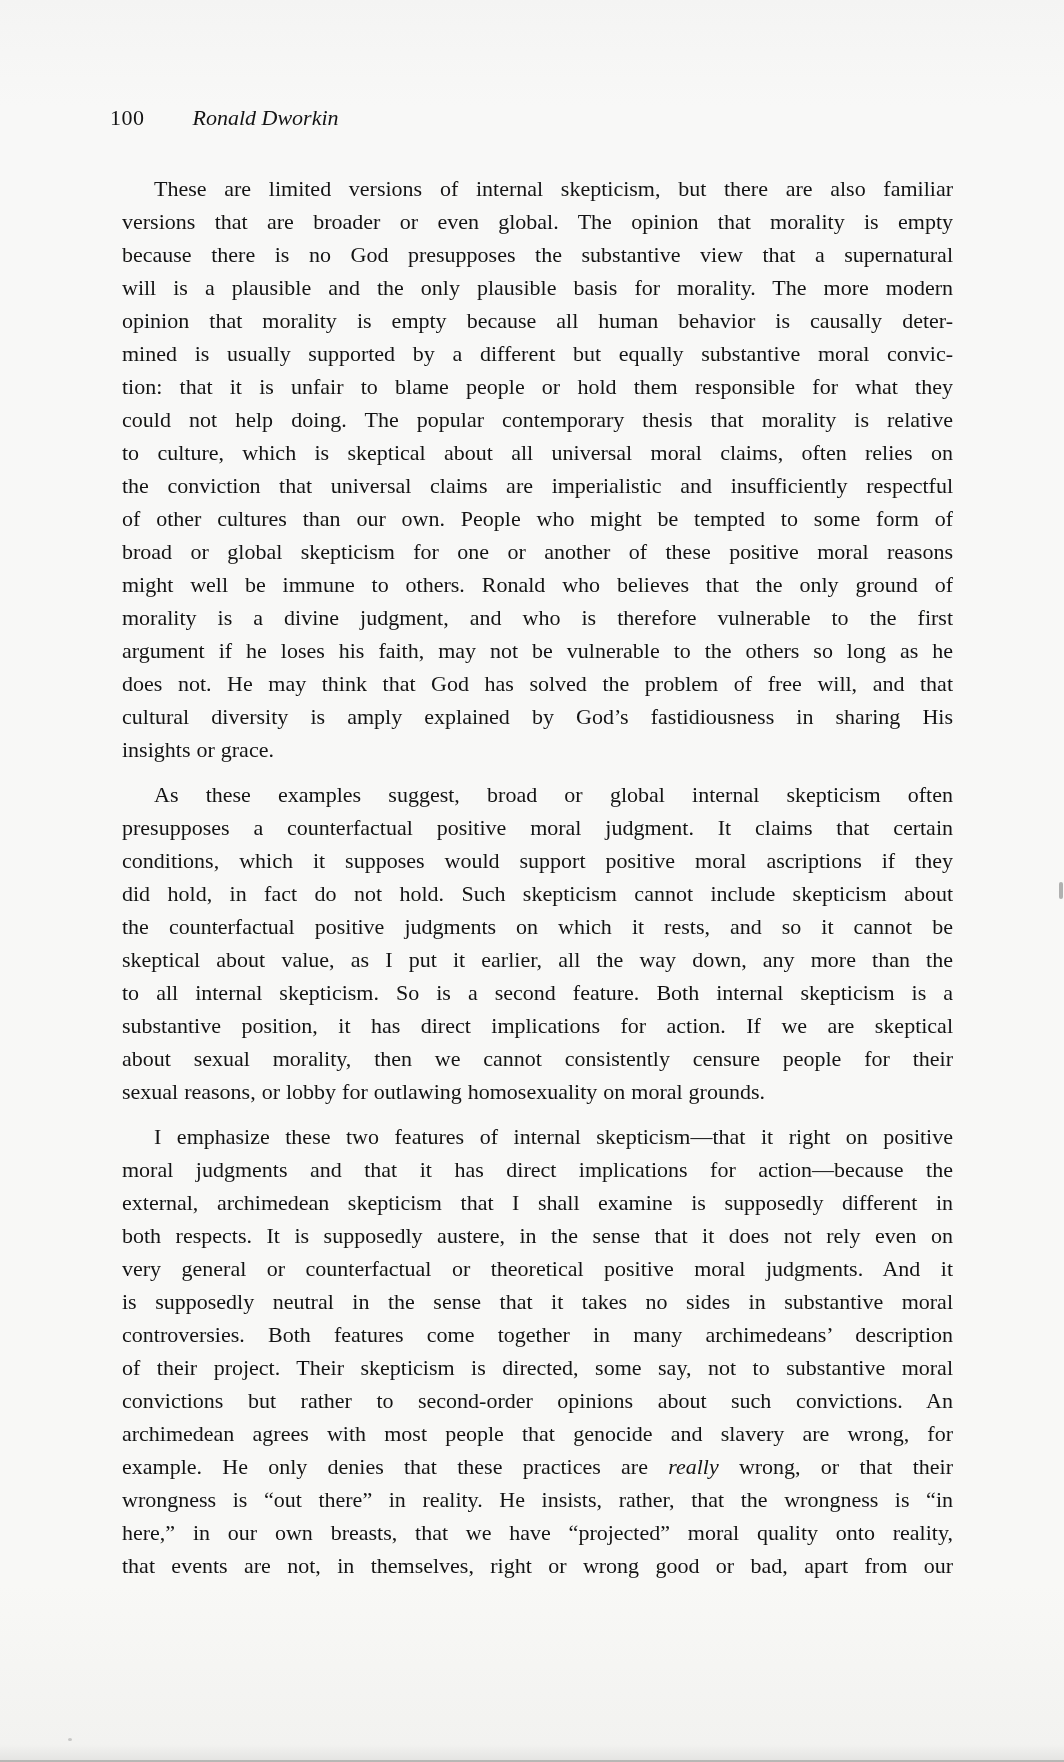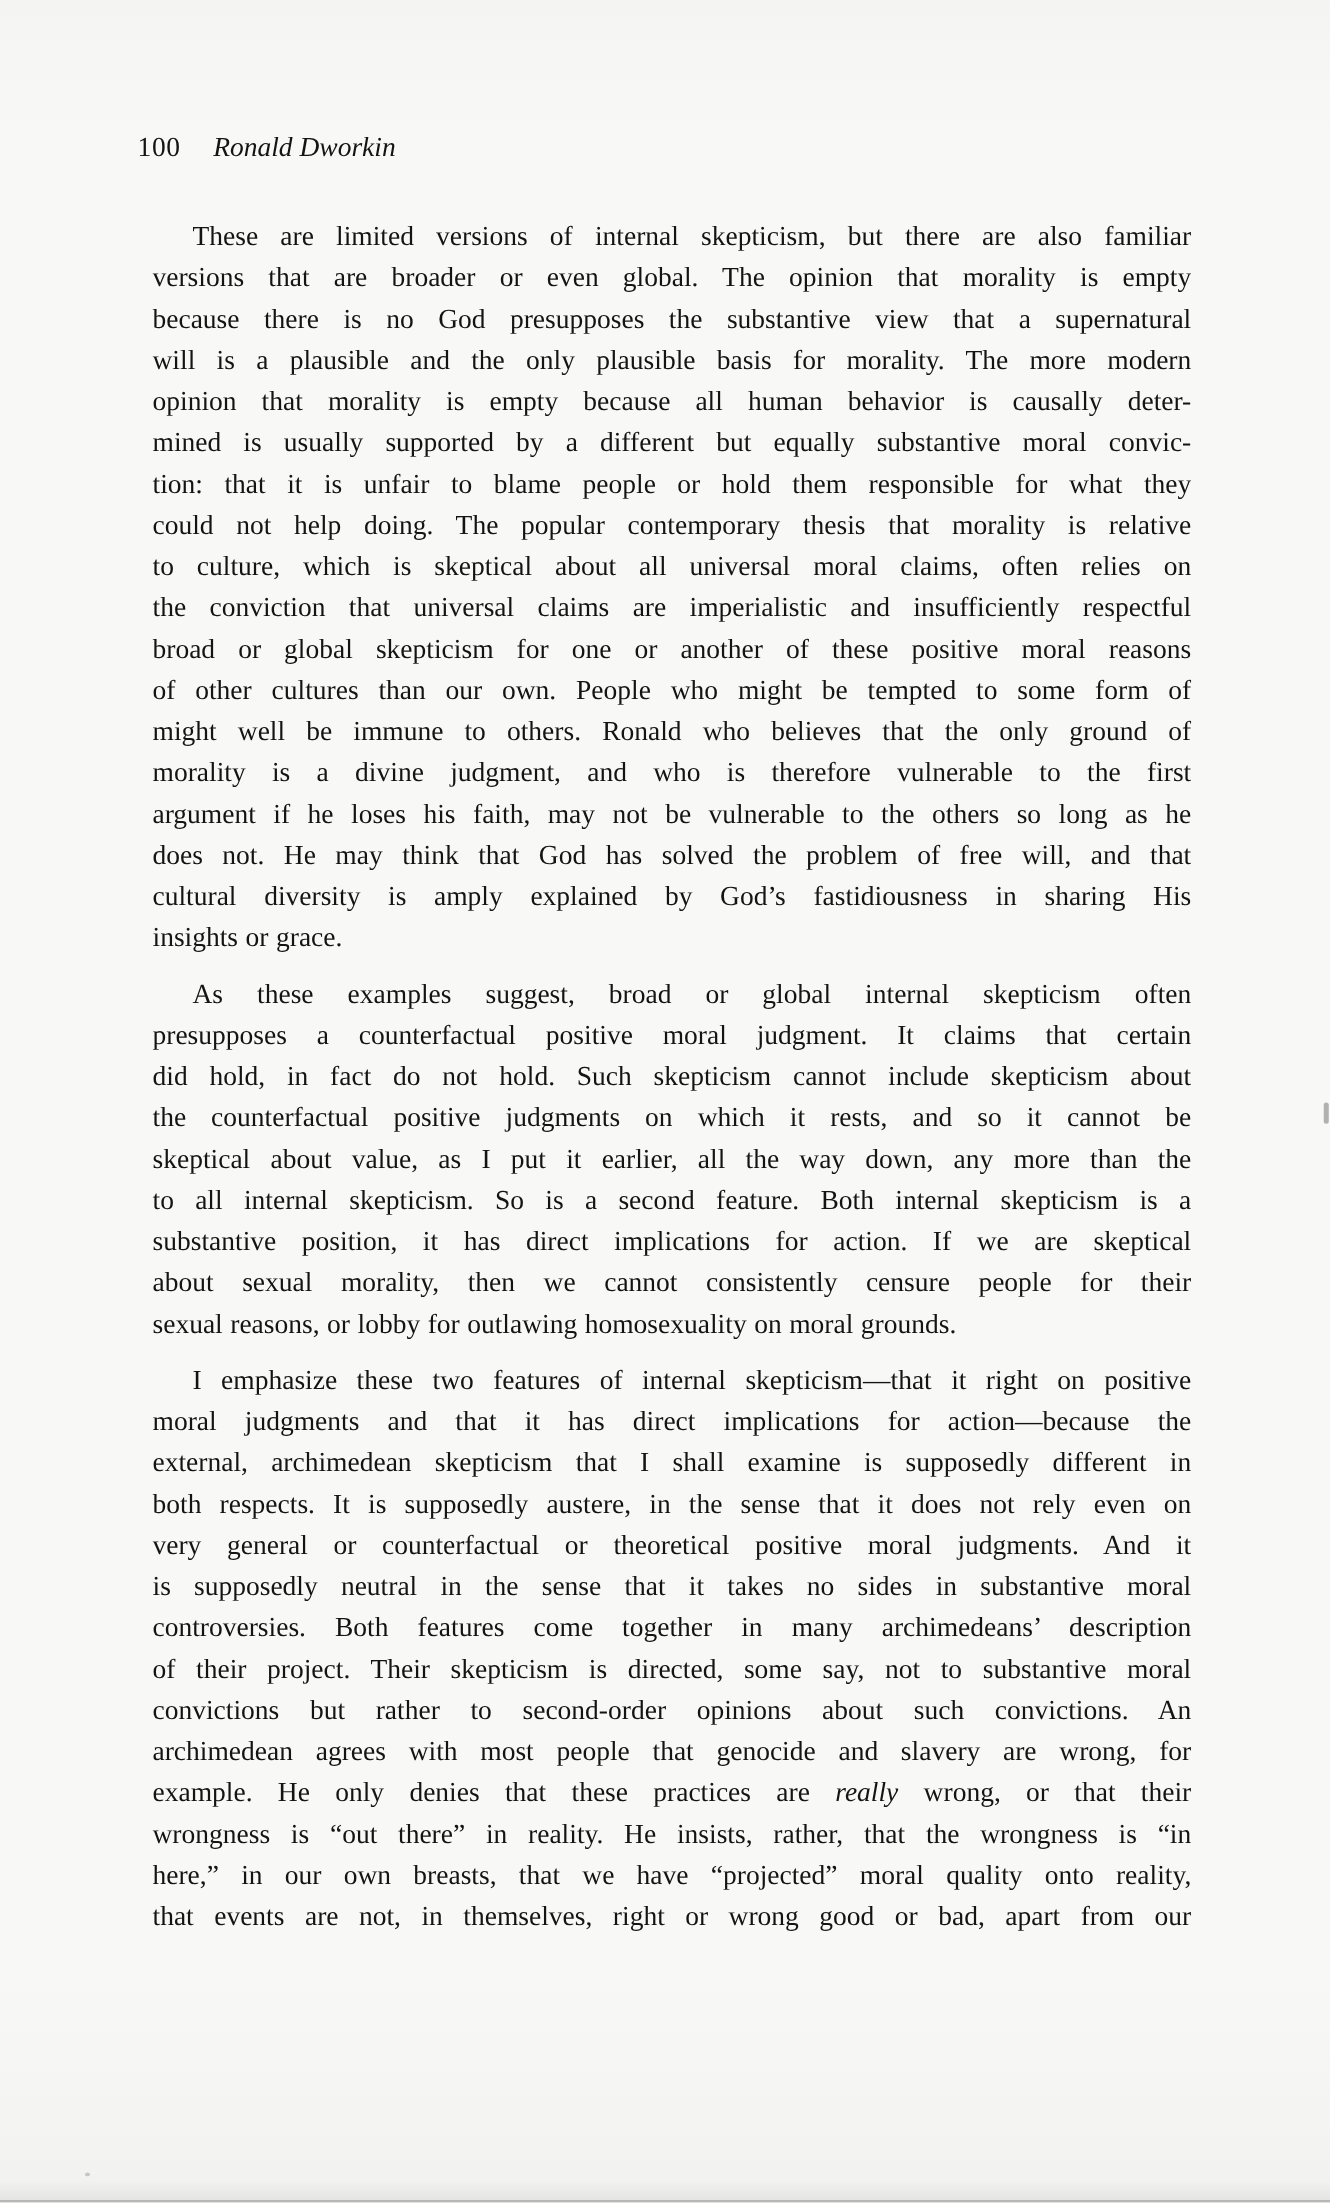--- a/index.html
+++ b/index.html
@@ -22,21 +22,21 @@
     top: 104px;
     font-size: 22px;
     line-height: 28px;
     white-space: nowrap;
   }
   .page-number {
     letter-spacing: 0.5px;
   }
   .running-head-title {
     font-style: italic;
-    margin-left: 26px;
+    margin-left: 48px;
   }
   .text-block {
     position: absolute;
     left: 110px;
     top: 160px;
     width: 855px;
   }
   .paragraph { margin: 12px; }
   .line {
     font-size: 22px;
@@ -90,32 +90,33 @@
         <div class="line indent">These are limited versions of internal skepticism, but there are also familiar</div>
         <div class="line">versions that are broader or even global. The opinion that morality is empty</div>
         <div class="line">because there is no God presupposes the substantive view that a supernatural</div>
         <div class="line">will is a plausible and the only plausible basis for morality. The more modern</div>
         <div class="line">opinion that morality is empty because all human behavior is causally deter-</div>
         <div class="line">mined is usually supported by a different but equally substantive moral convic-</div>
         <div class="line">tion: that it is unfair to blame people or hold them responsible for what they</div>
         <div class="line">could not help doing. The popular contemporary thesis that morality is relative</div>
         <div class="line">to culture, which is skeptical about all universal moral claims, often relies on</div>
         <div class="line">the conviction that universal claims are imperialistic and insufficiently respectful</div>
+        <div class="line">of other cultures than our own. People who might be tempted to some form of</div>
         <div class="line">broad or global skepticism for one or another of these positive moral reasons</div>
-        <div class="line">of other cultures than our own. People who might be tempted to some form of</div>
         <div class="line">might well be immune to others. Ronald who believes that the only ground of</div>
         <div class="line">morality is a divine judgment, and who is therefore vulnerable to the first</div>
         <div class="line">argument if he loses his faith, may not be vulnerable to the others so long as he</div>
         <div class="line">does not. He may think that God has solved the problem of free will, and that</div>
         <div class="line">cultural diversity is amply explained by God’s fastidiousness in sharing His</div>
         <div class="line no-just">insights or grace.</div>
       </div>
       <div class="paragraph">
         <div class="line indent">As these examples suggest, broad or global internal skepticism often</div>
         <div class="line">presupposes a counterfactual positive moral judgment. It claims that certain</div>
+        <div class="line">conditions, which it supposes would support positive moral ascriptions if they</div>
         <div class="line">did hold, in fact do not hold. Such skepticism cannot include skepticism about</div>
         <div class="line">the counterfactual positive judgments on which it rests, and so it cannot be</div>
         <div class="line">skeptical about value, as I put it earlier, all the way down, any more than the</div>
         <div class="line">to all internal skepticism. So is a second feature. Both internal skepticism is a</div>
         <div class="line">substantive position, it has direct implications for action. If we are skeptical</div>
         <div class="line">about sexual morality, then we cannot consistently censure people for their</div>
         <div class="line no-just">sexual reasons, or lobby for outlawing homosexuality on moral grounds.</div>
       </div>
       <div class="paragraph">
         <div class="line indent">I emphasize these two features of internal skepticism—that it right on positive</div>

